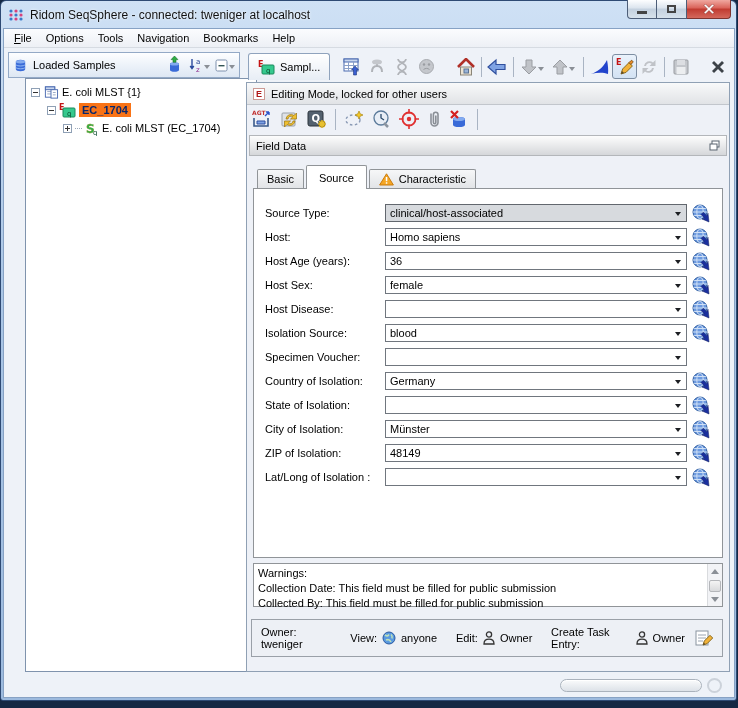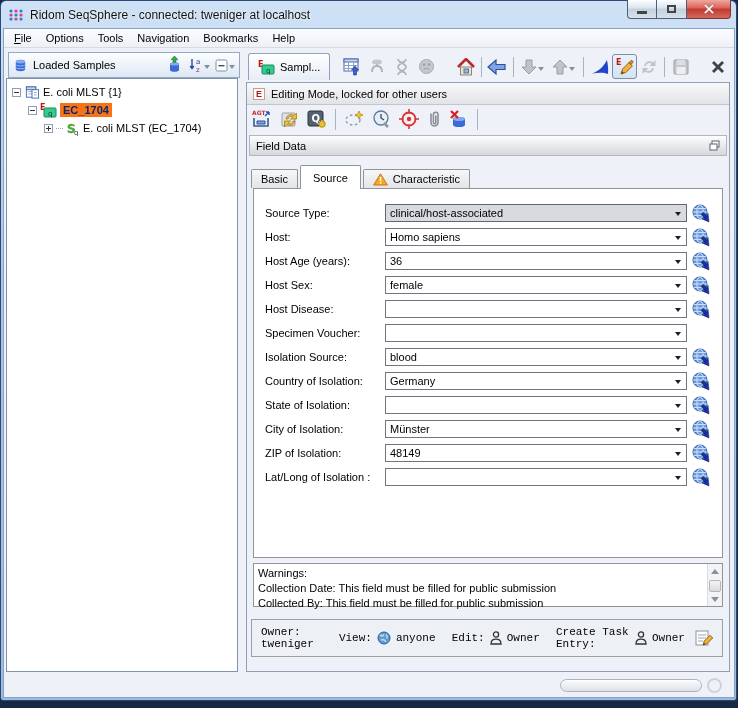--- a/index.html
+++ b/index.html
@@ -25,21 +25,21 @@
   
   .menubar { position:absolute; left:4px; top:29px; width:730px; height:19px; display:flex; align-items:center; padding-left:3px;
              background:linear-gradient(#fbfcfe,#edf0f5); border-bottom:1px solid #d6dbe2; }
   .menu-item { display:inline-block; padding:2px 7px; cursor:default; }
   .menu-item.first::first-letter { text-decoration:underline; }
 
   
   .left-header { position:absolute; left:8px; top:52px; width:232px; height:26px; border:1px solid #93a9c6;
                  background:linear-gradient(#fdfeff,#dde7f3); display:flex; align-items:center; gap:5px; padding:0 4px; }
   .left-header .lbl { flex:1; }
-  .tree { position:absolute; left:6px; top:78px; width:232px; height:594px; background:#fff; border:1px solid #7f93ad; padding-top:4px; }
+  .tree { position:absolute; left:25px; top:78px; width:232px; height:594px; background:#fff; border:1px solid #7f93ad; padding-top:4px; }
   .trow { height:18px; display:flex; align-items:center; gap:3px; white-space:nowrap; }
   .expander { width:9px; height:9px; border:1px solid #8fa0b5; background:#fff; position:relative; flex:0 0 auto; }
   .expander::before { content:""; position:absolute; left:1px; right:1px; top:3px; height:1px; background:#333; }
   .expander.plus::after { content:""; position:absolute; top:1px; bottom:1px; left:3px; width:1px; background:#333; }
   .dots { width:7px; border-top:1px dotted #9aa8ba; flex:0 0 auto; }
   .sel { background:#f97316; color:#07276e; font-weight:bold; padding:1px 3px; }
 
   
   .rtoolbar { position:absolute; left:248px; top:50px; width:482px; height:30px; display:flex; align-items:flex-end; }
   .rtab { display:flex; align-items:center; gap:5px; padding:0 9px; height:27px; background:linear-gradient(#ffffff,#e7edf5);
@@ -54,21 +54,21 @@
   .editbar { height:22px; background:linear-gradient(#f8f9fa,#e1e3e6); border-bottom:1px solid #c2c6cc; display:flex; align-items:center; gap:6px; padding-left:6px; }
   .e-badge { width:12px; height:12px; border:1px solid #cc9a94; background:#fff; color:#b01818; font-weight:bold; font-size:9px;
              display:flex; align-items:center; justify-content:center; }
   .toolbar2 { height:28px; display:flex; align-items:center; gap:7px; padding-left:5px; }
   .toolbar2 .vsep { margin:0 1px; height:21px; align-self:center; }
 
   .fd-header { margin:2px 2px 0; height:21px; background:linear-gradient(#fdfdfd,#d5d7da); border:1px solid #b3b6ba;
                display:flex; align-items:center; padding:0 6px;justify-content:flex-end; }
   .fd-header .lbl { flex:1; }
 
-  .tabs { margin:8px 0 0 4px; display:flex; align-items:flex-end; position:relative; z-index:2; height:24px; }
+  .tabs { margin:8px 0 0 10px; display:flex; align-items:flex-end; position:relative; z-index:2; height:24px; }
   .tab { height:19px; padding:0 9px; background:linear-gradient(#f6f7f8,#e2e4e7); border:1px solid #909498; border-bottom:none;
          border-radius:2px 2px 0 0; display:flex; align-items:center; gap:5px; margin-right:2px; }
   .tab.active { height:24px; background:#fff; margin-bottom:-1px; padding:0 12px; }
 
   .tabpanel { margin:0 6px; height:370px; background:#fff; border:1px solid #909498; position:relative; z-index:1; padding-top:12px; }
   .frow { height:24px; display:flex; align-items:center; padding-left:11px; }
   .flabel { width:120px; flex:0 0 auto; }
   .combo { width:302px; height:18px; border:1px solid #70767e; background:#fff; display:flex; align-items:center; padding-left:4px; }
   .combo.gray { background:#d7dade; border-color:#62676e; }
   .combo .val { flex:1; white-space:nowrap; overflow:hidden; }
@@ -78,21 +78,21 @@
   .warnbox { margin:5px 6px 0; height:44px; background:#fff; border:1px solid #909498; position:relative;
              padding:2px 18px 2px 4px; line-height:15px; }
   .wscroll { position:absolute; right:0; top:0; bottom:0; width:15px; background:#f2f3f6; border-left:1px solid #d9dbde; }
   .sbtn { position:absolute; left:0; width:14px; height:14px; display:flex; align-items:center; justify-content:center; }
   .sarrow-up { width:0; height:0; border:4px solid transparent; border-bottom:5px solid #8a8f96; margin-top:-4px; }
   .sarrow-dn { width:0; height:0; border:4px solid transparent; border-top:5px solid #8a8f96; margin-top:4px; }
   .sthumb { position:absolute; left:1px; top:16px; width:12px; height:12px; background:linear-gradient(#f4f4f4,#d9dadc);
             border:1px solid #b4b6ba; border-radius:2px; }
 
   .rfooter { margin:12px 6px 0 4px; height:38px; background:#edf0f5; border:1px solid #9aa0a8; display:flex; align-items:center;
-             gap:5px; padding:0 9px;font-family:Liberation Mono, monospace; }
+             gap:5px; padding:0 9px; }
   .rfooter .gap { width:10px; } .rfooter .spacer { flex:1; }
 
   .statusbar { position:absolute; left:4px; top:673px; width:730px; height:24px; display:flex; align-items:center;
                justify-content:flex-end; gap:5px; padding-right:12px; }
   .progress { width:142px; height:13px; border:1px solid #aab2bc; border-radius:7px;
               background:linear-gradient(#fafbfc,#dde2e8); box-shadow:inset 0 1px 1px #fff; }
   .ring { width:15px; height:15px; border:2px solid #ccd2da; border-radius:50%; }
 
   svg { display:block; }
 </style>
@@ -478,41 +478,41 @@
         <span class="globe-slot">
           <svg width="19" height="19" viewBox="0 0 19 19">
             <circle cx="9" cy="8" r="7" fill="#6d9ae0" stroke="#2a5aa0"></circle>
               <ellipse cx="9" cy="8" rx="3.2" ry="7" fill="none" stroke="#cfe0f5"></ellipse>
             <path d="M2 8h14M3.2 4.5h11.6M3.2 11.5h11.6" stroke="#cfe0f5" fill="none"></path>
             <path d="M18 18l-7-3 2.5-1L10 10.5l2.3-2.3L15.8 11.7 17 9.2z" fill="#1a2f9e" stroke="#0c1a60" stroke-width="0.5"></path>
           </svg>
         </span>
       </div>
       <div class="frow">
+        <span class="flabel">Isolation Source:</span>
+        <div class="combo">
+          <span class="val">blood</span>
+          <span class="arrow"></span>
+        </div>
+        <span class="globe-slot">
+          <svg width="19" height="19" viewBox="0 0 19 19">
+            <circle cx="9" cy="8" r="7" fill="#6d9ae0" stroke="#2a5aa0"></circle>
+              <ellipse cx="9" cy="8" rx="3.2" ry="7" fill="none" stroke="#cfe0f5"></ellipse>
+            <path d="M2 8h14M3.2 4.5h11.6M3.2 11.5h11.6" stroke="#cfe0f5" fill="none"></path>
+            <path d="M18 18l-7-3 2.5-1L10 10.5l2.3-2.3L15.8 11.7 17 9.2z" fill="#1a2f9e" stroke="#0c1a60" stroke-width="0.5"></path>
+          </svg>
+        </span>
+      </div>
+      <div class="frow">
         <span class="flabel">Specimen Voucher:</span>
         <div class="combo">
           <span class="val"></span>
           <span class="arrow"></span>
         </div>
         <span class="globe-slot"></span>
-      </div>
-      <div class="frow">
-        <span class="flabel">Isolation Source:</span>
-        <div class="combo">
-          <span class="val">blood</span>
-          <span class="arrow"></span>
-        </div>
-        <span class="globe-slot">
-          <svg width="19" height="19" viewBox="0 0 19 19">
-            <circle cx="9" cy="8" r="7" fill="#6d9ae0" stroke="#2a5aa0"></circle>
-              <ellipse cx="9" cy="8" rx="3.2" ry="7" fill="none" stroke="#cfe0f5"></ellipse>
-            <path d="M2 8h14M3.2 4.5h11.6M3.2 11.5h11.6" stroke="#cfe0f5" fill="none"></path>
-            <path d="M18 18l-7-3 2.5-1L10 10.5l2.3-2.3L15.8 11.7 17 9.2z" fill="#1a2f9e" stroke="#0c1a60" stroke-width="0.5"></path>
-          </svg>
-        </span>
       </div>
       <div class="frow">
         <span class="flabel">Country of Isolation:</span>
         <div class="combo">
           <span class="val">Germany</span>
           <span class="arrow"></span>
         </div>
         <span class="globe-slot">
           <svg width="19" height="19" viewBox="0 0 19 19">
             <circle cx="9" cy="8" r="7" fill="#6d9ae0" stroke="#2a5aa0"></circle>

